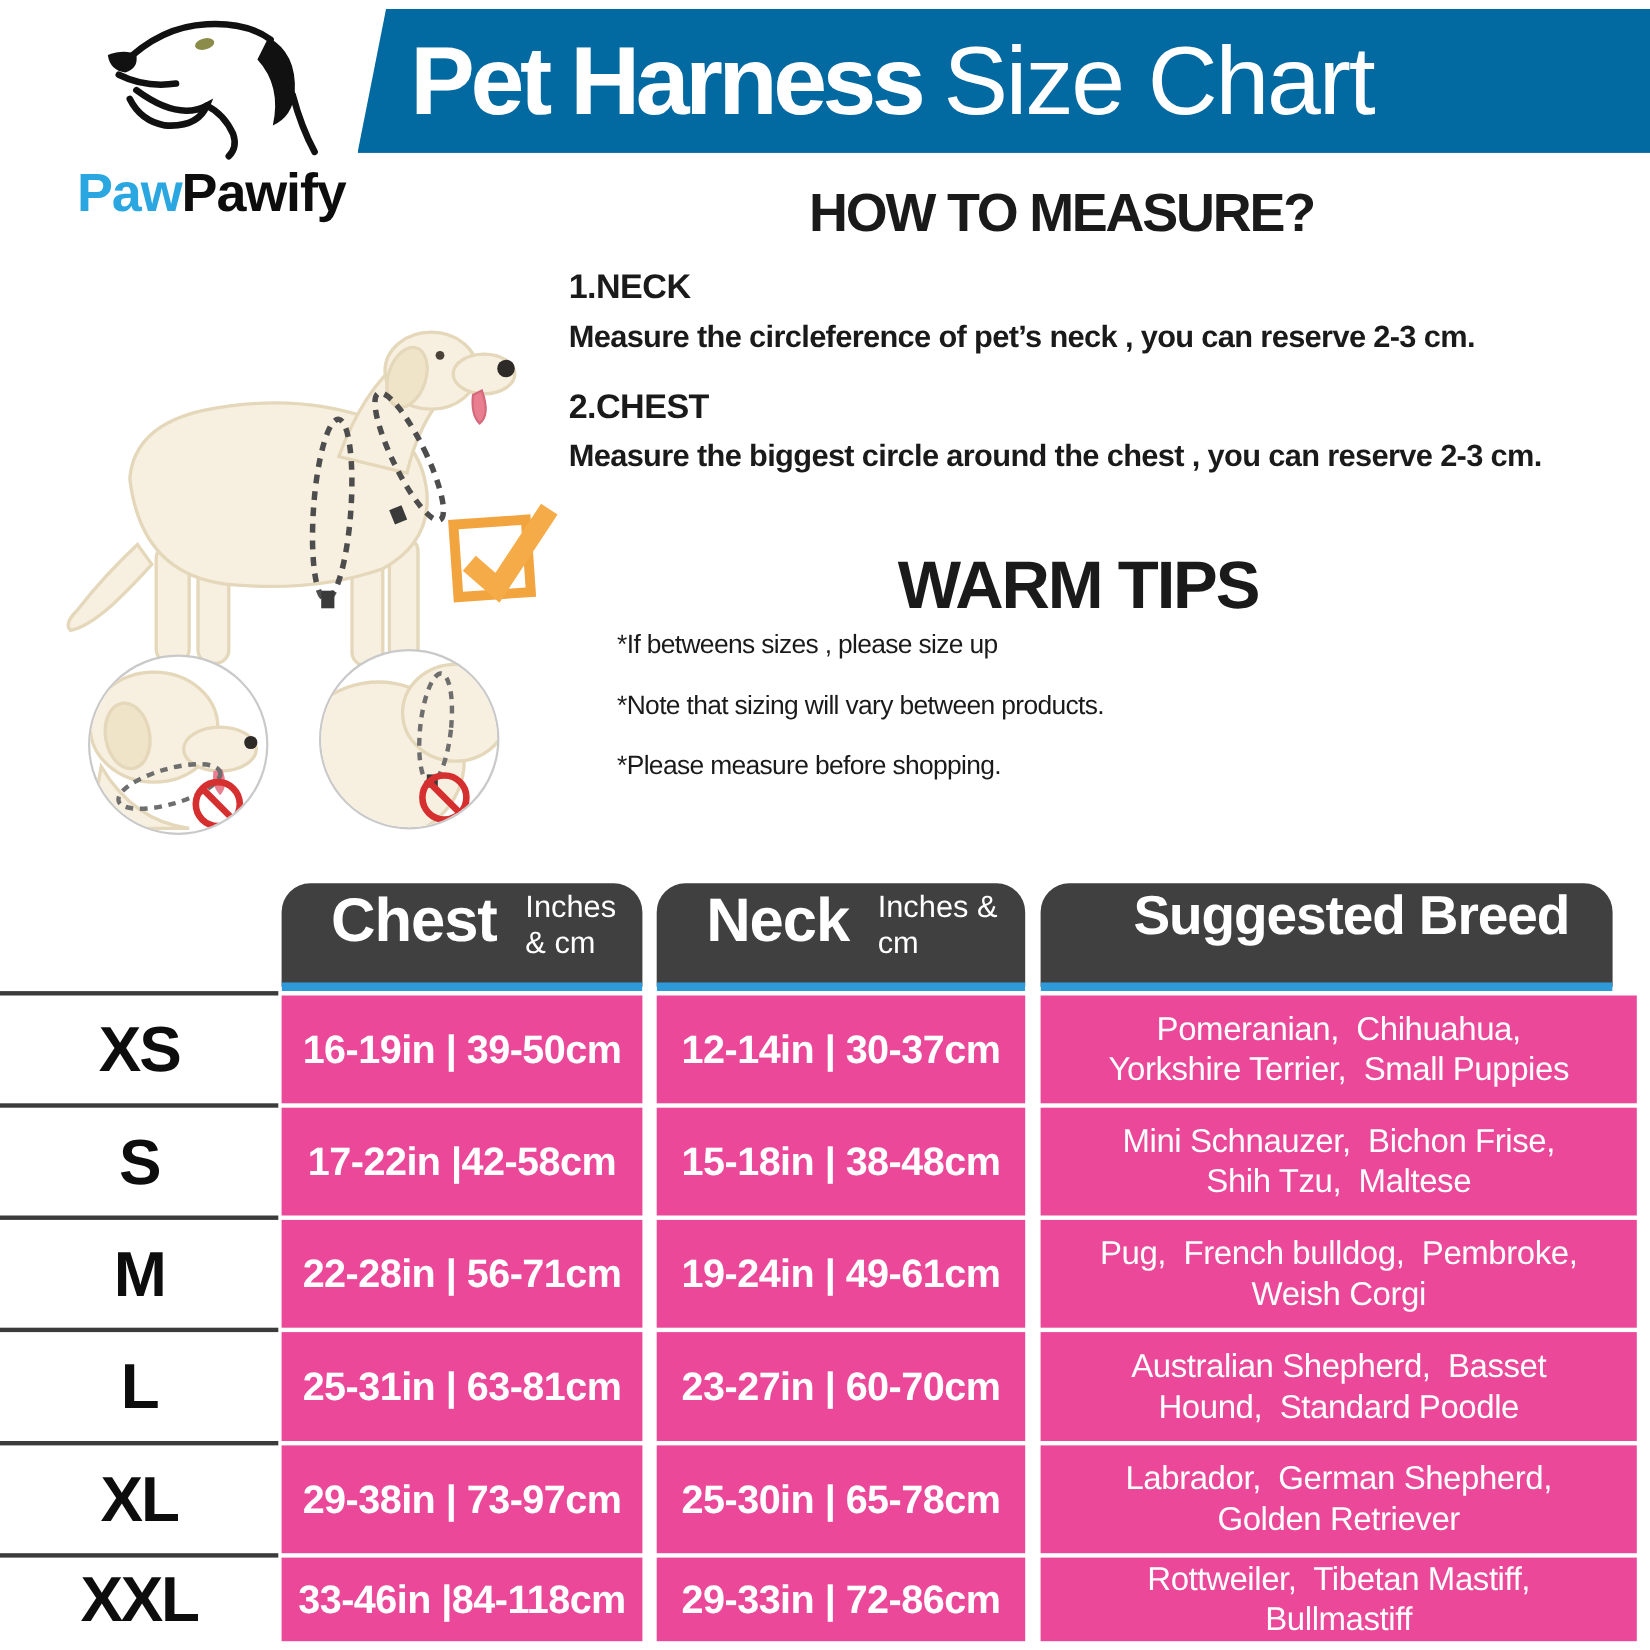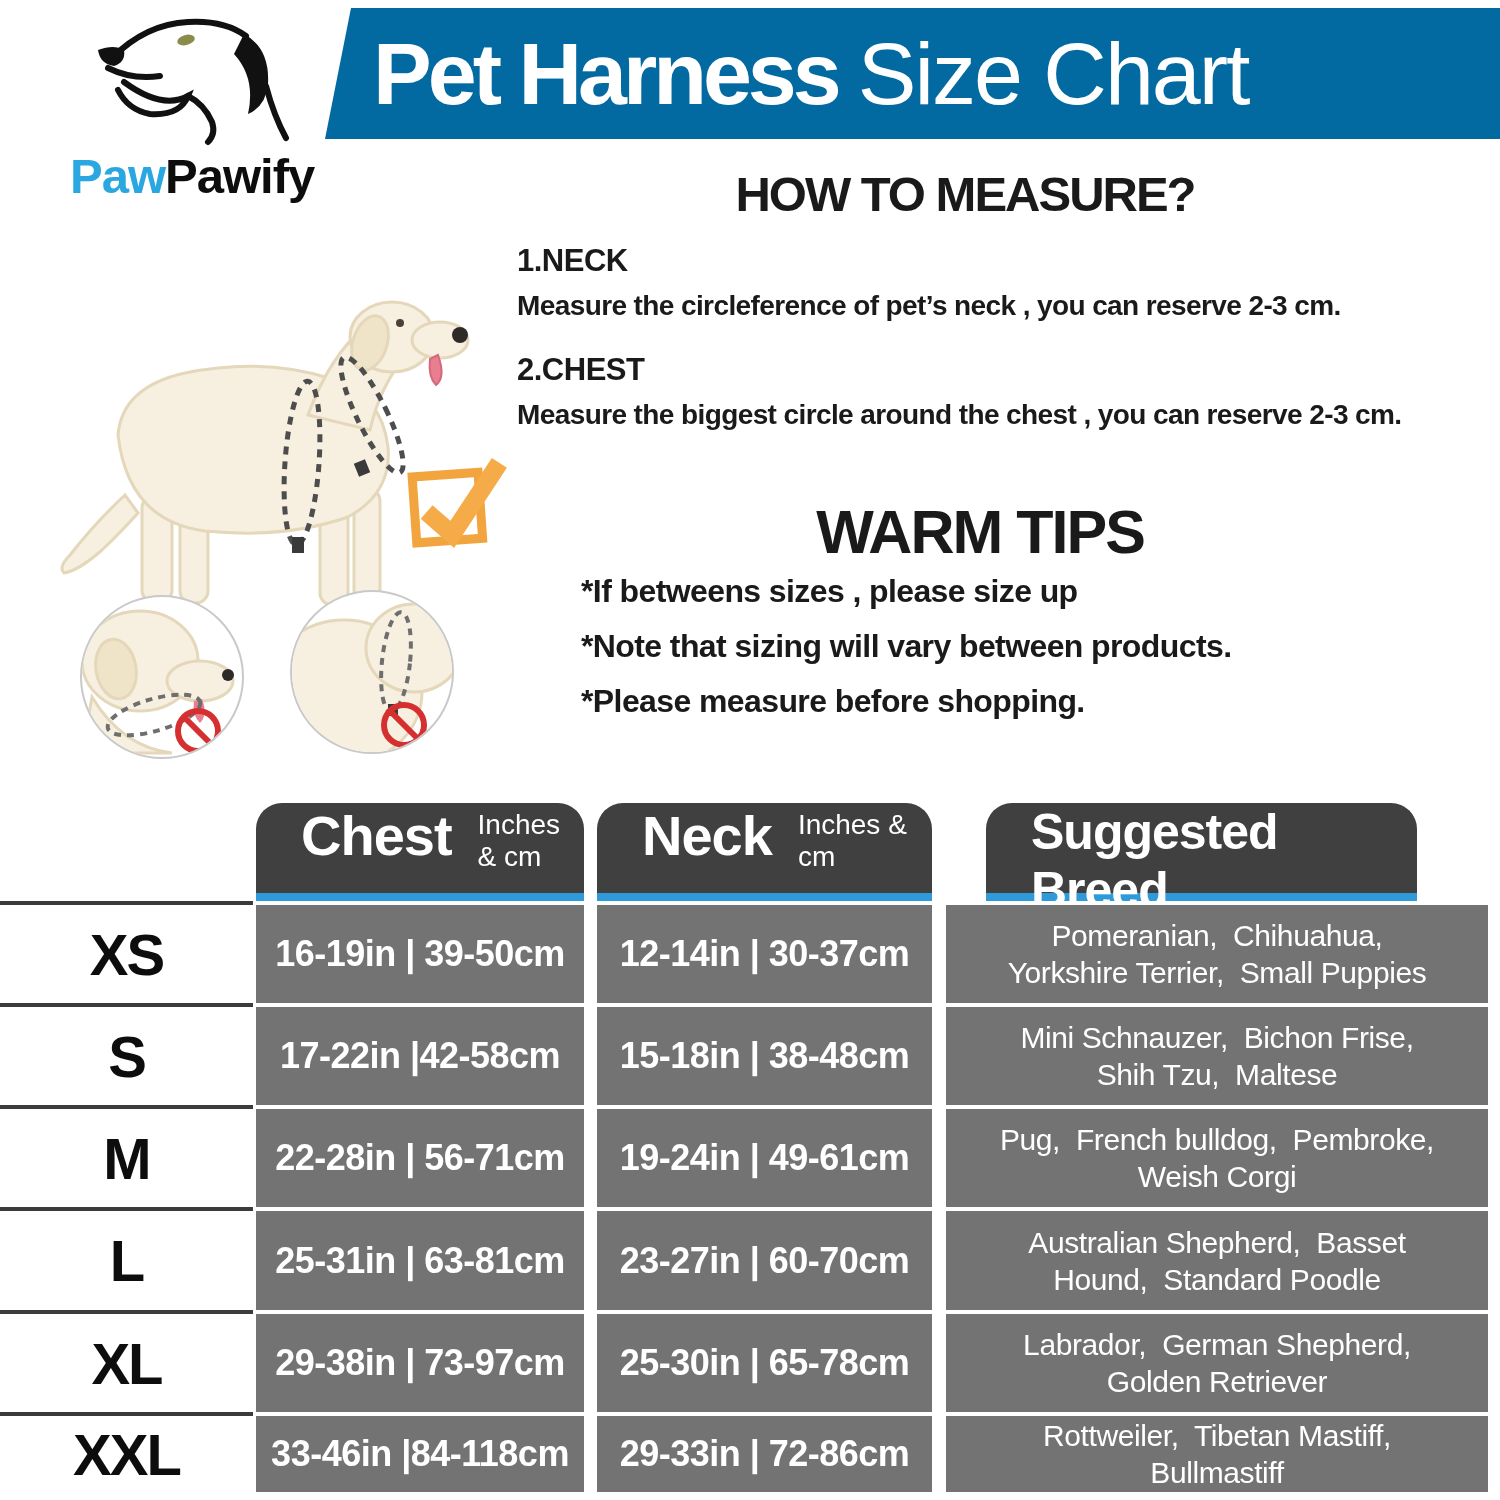--- a/index.html
+++ b/index.html
@@ -24,44 +24,44 @@
   .htm-heading{position:absolute;left:640px;top:166px;width:650px;text-align:center;
                font-size:49px;font-weight:bold;letter-spacing:-2px;color:#1a1a1a;}
   .step-label{position:absolute;left:517px;font-size:31px;font-weight:bold;letter-spacing:-0.5px;color:#1a1a1a;}
   .step-text{position:absolute;left:517px;font-size:28px;font-weight:bold;letter-spacing:-0.6px;color:#1a1a1a;white-space:nowrap;}
   .step1-label{top:243px;} .step1-text{top:290px;}
   .step2-label{top:352px;} .step2-text{top:399px;}
 
   
   .wt-heading{position:absolute;left:700px;top:497px;width:560px;text-align:center;
               font-size:61px;font-weight:bold;letter-spacing:-2px;color:#1a1a1a;}
-  .tip{position:absolute;left:581px;font-size:32px;font-weight:bold;letter-spacing:-0.6px;color:#1a1a1a;white-space:nowrap;}
+  .tip{position:absolute;left:561px;font-size:24px;font-weight:normal;letter-spacing:-0.6px;color:#1a1a1a;white-space:nowrap;}
   .tip0{top:573px;} .tip1{top:628px;} .tip2{top:683px;}
 
   
   .dog-photo{position:absolute;left:40px;top:255px;}
   .check-box{position:absolute;left:400px;top:446px;}
   .inset{position:absolute;width:160px;height:160px;border:2px solid #c9c9c9;border-radius:50%;overflow:hidden;background:#fff;}
   .inset1{left:80px;top:595px;}
   .inset2{left:290px;top:590px;}
 
   
   .col-header{position:absolute;top:803px;height:98px;background:#404040;border-bottom:8px solid #2e9ada;
               box-sizing:border-box;border-radius:26px 26px 0 0;display:flex;align-items:flex-start;justify-content:center;color:#fff;padding-left:45px;}
   .col-header .title{font-size:56px;font-weight:bold;letter-spacing:-1px;}
   .col-header .sub{font-size:28px;font-weight:normal;margin-left:26px;position:relative;top:6px;letter-spacing:0;}
   .hdr-chest{left:256px;width:328px;}
   .hdr-neck{left:597px;width:335px;}
-  .hdr-breed{left:946px;width:431px;margin-left:40px;}
+  .hdr-breed{left:946px;width:520px;}
   .hdr-breed .title{font-size:50px;}
 
   .row-line{position:absolute;left:0;width:253px;height:4px;background:#3b3b3b;}
   .size-label{position:absolute;left:0;width:253px;display:flex;align-items:center;justify-content:center;
               font-size:58px;font-weight:bold;letter-spacing:-2px;color:#0d0d0d;}
-  .cell{position:absolute;background:#737373;color:#fff;display:flex;align-items:center;justify-content:center;text-align:center;}
+  .cell{position:absolute;background:#ec4899;color:#fff;display:flex;align-items:center;justify-content:center;text-align:center;}
   .cell.val{font-size:36px;font-weight:bold;letter-spacing:-0.5px;white-space:nowrap;}
   .cell.breed{font-size:30px;font-weight:normal;line-height:37px;letter-spacing:-0.4px;white-space:pre-wrap;}
   .c-chest{left:256px;width:328px;}
   .c-neck{left:597px;width:335px;}
   .c-breed{left:946px;width:542px;}
   .r0{top:905px;height:98px;} .r1{top:1007px;height:98px;} .r2{top:1109px;height:98px;}
   .r3{top:1211px;height:99px;} .r4{top:1314px;height:98px;} .r5{top:1416px;height:76px;}
   .l0{top:901px;} .l1{top:1003px;} .l2{top:1105px;} .l3{top:1207px;} .l4{top:1310px;} .l5{top:1412px;}
 </style>
 </head>

